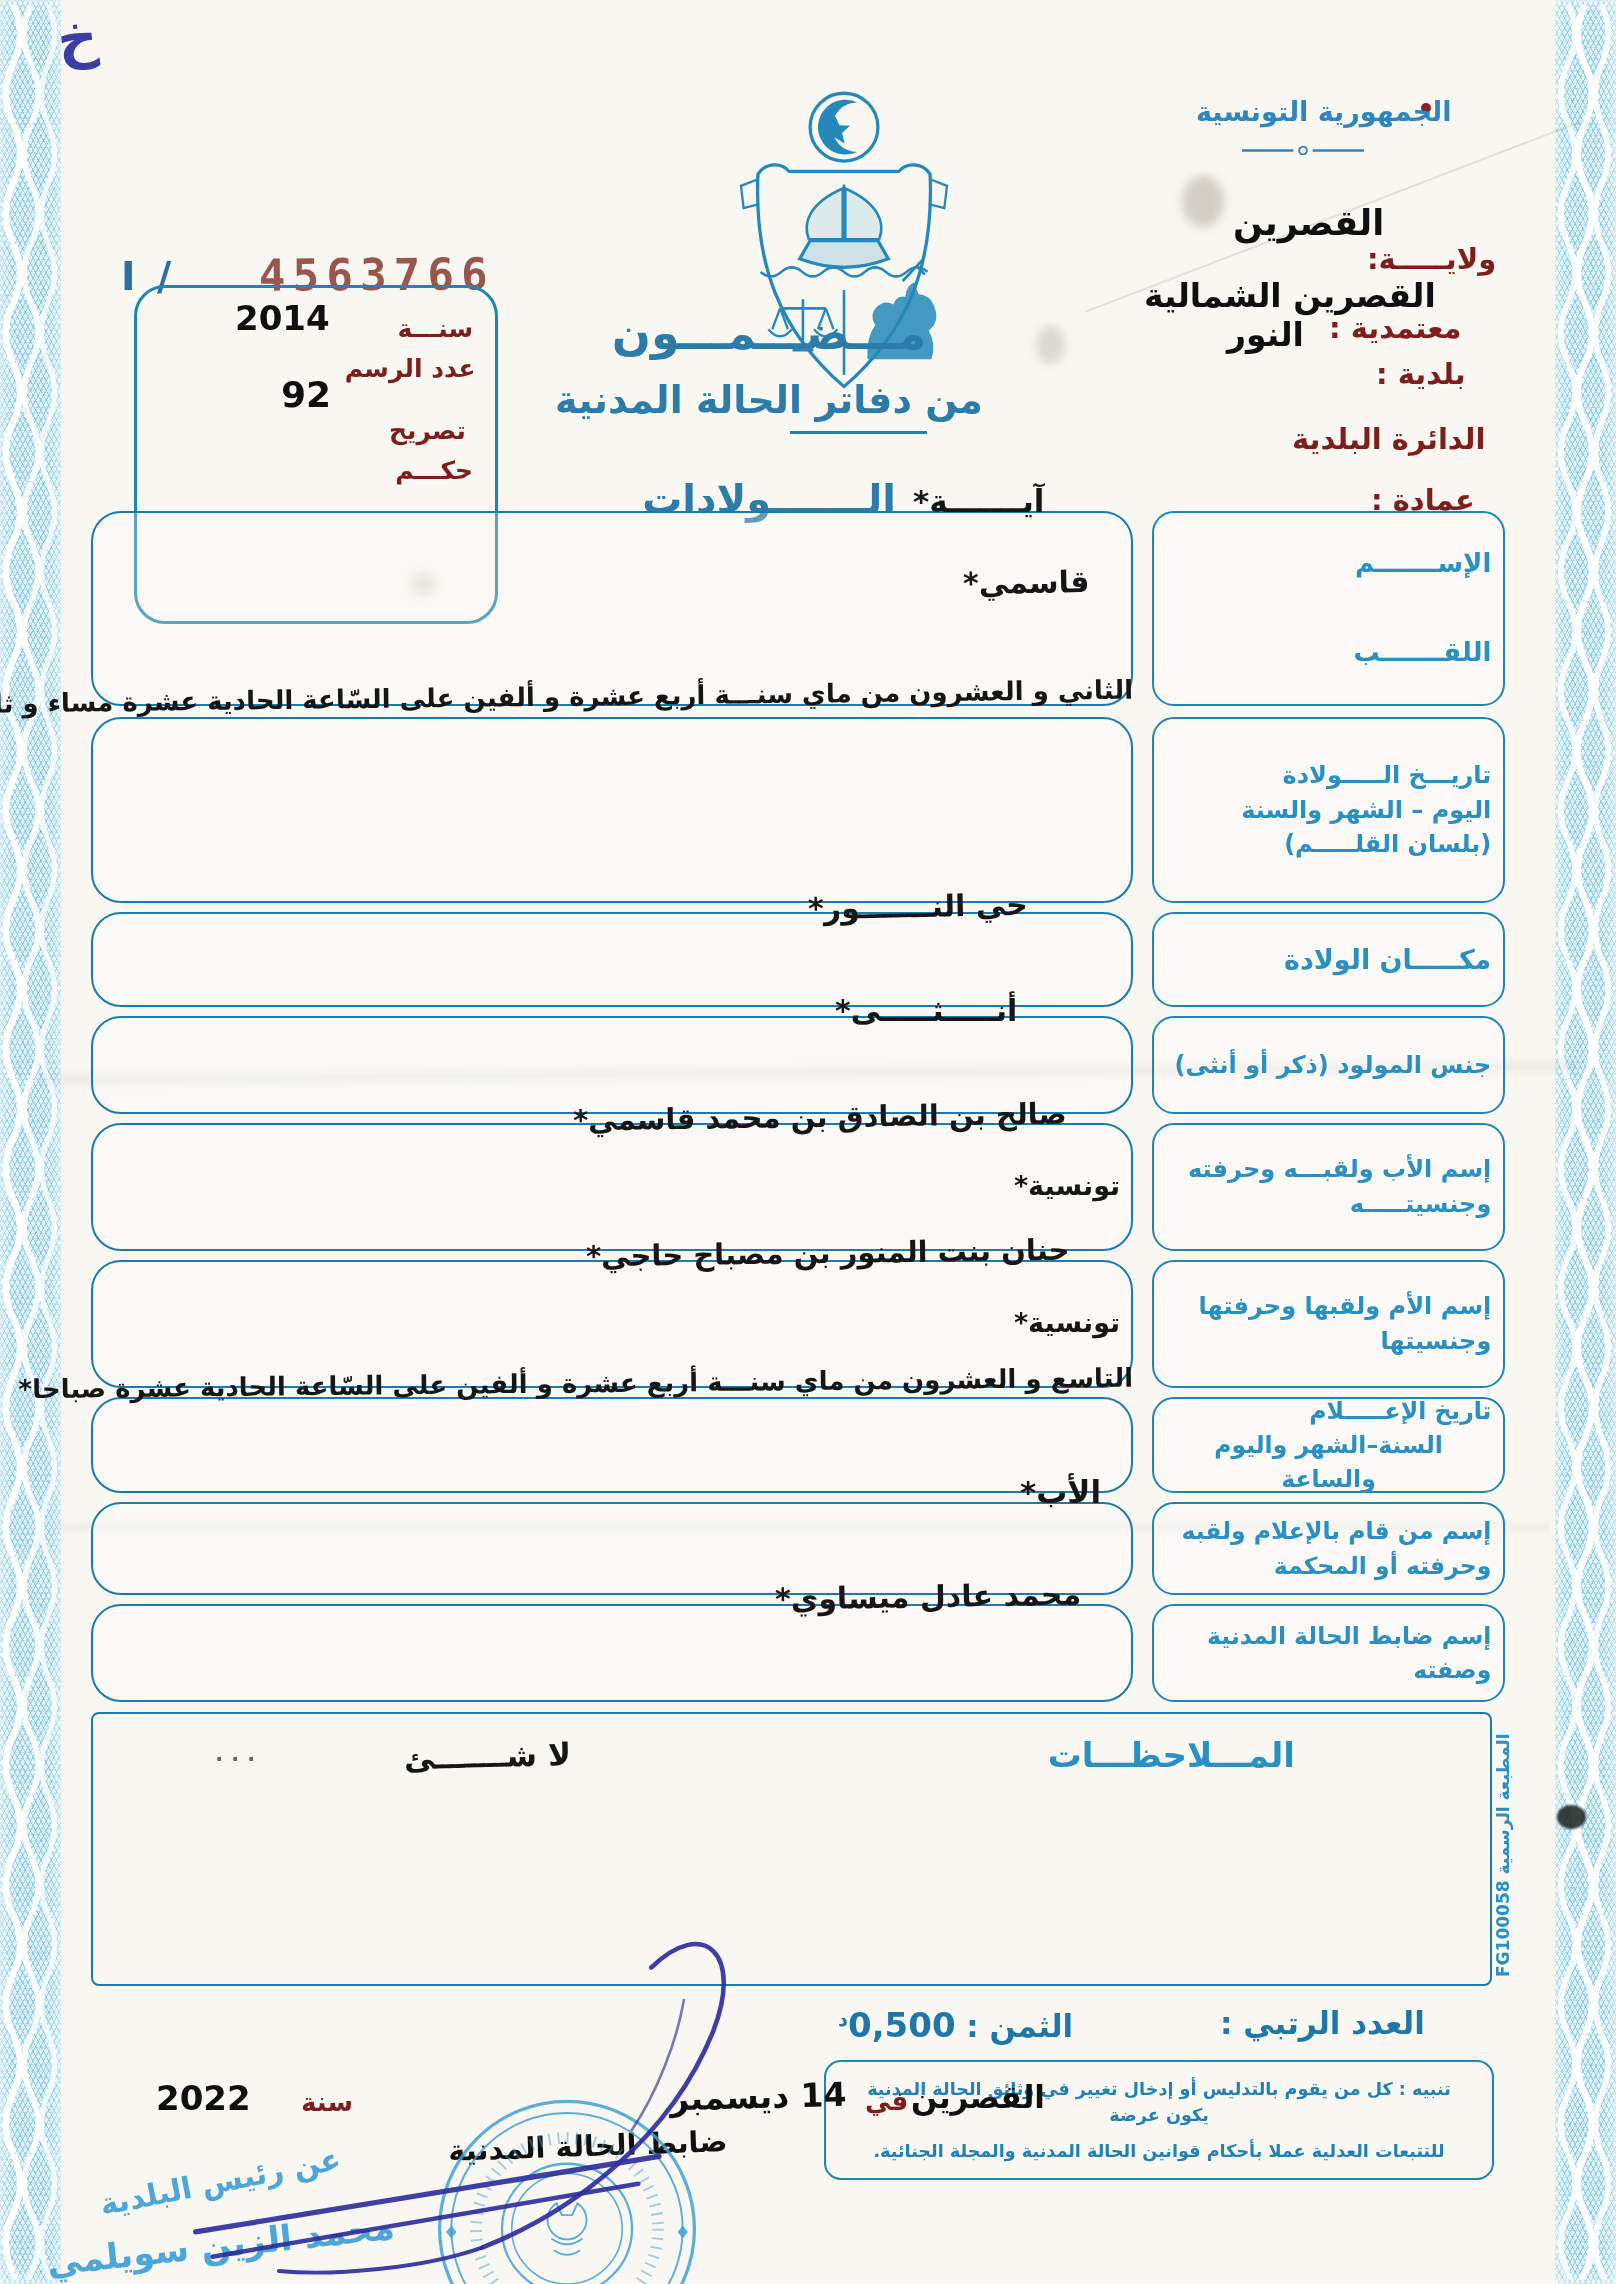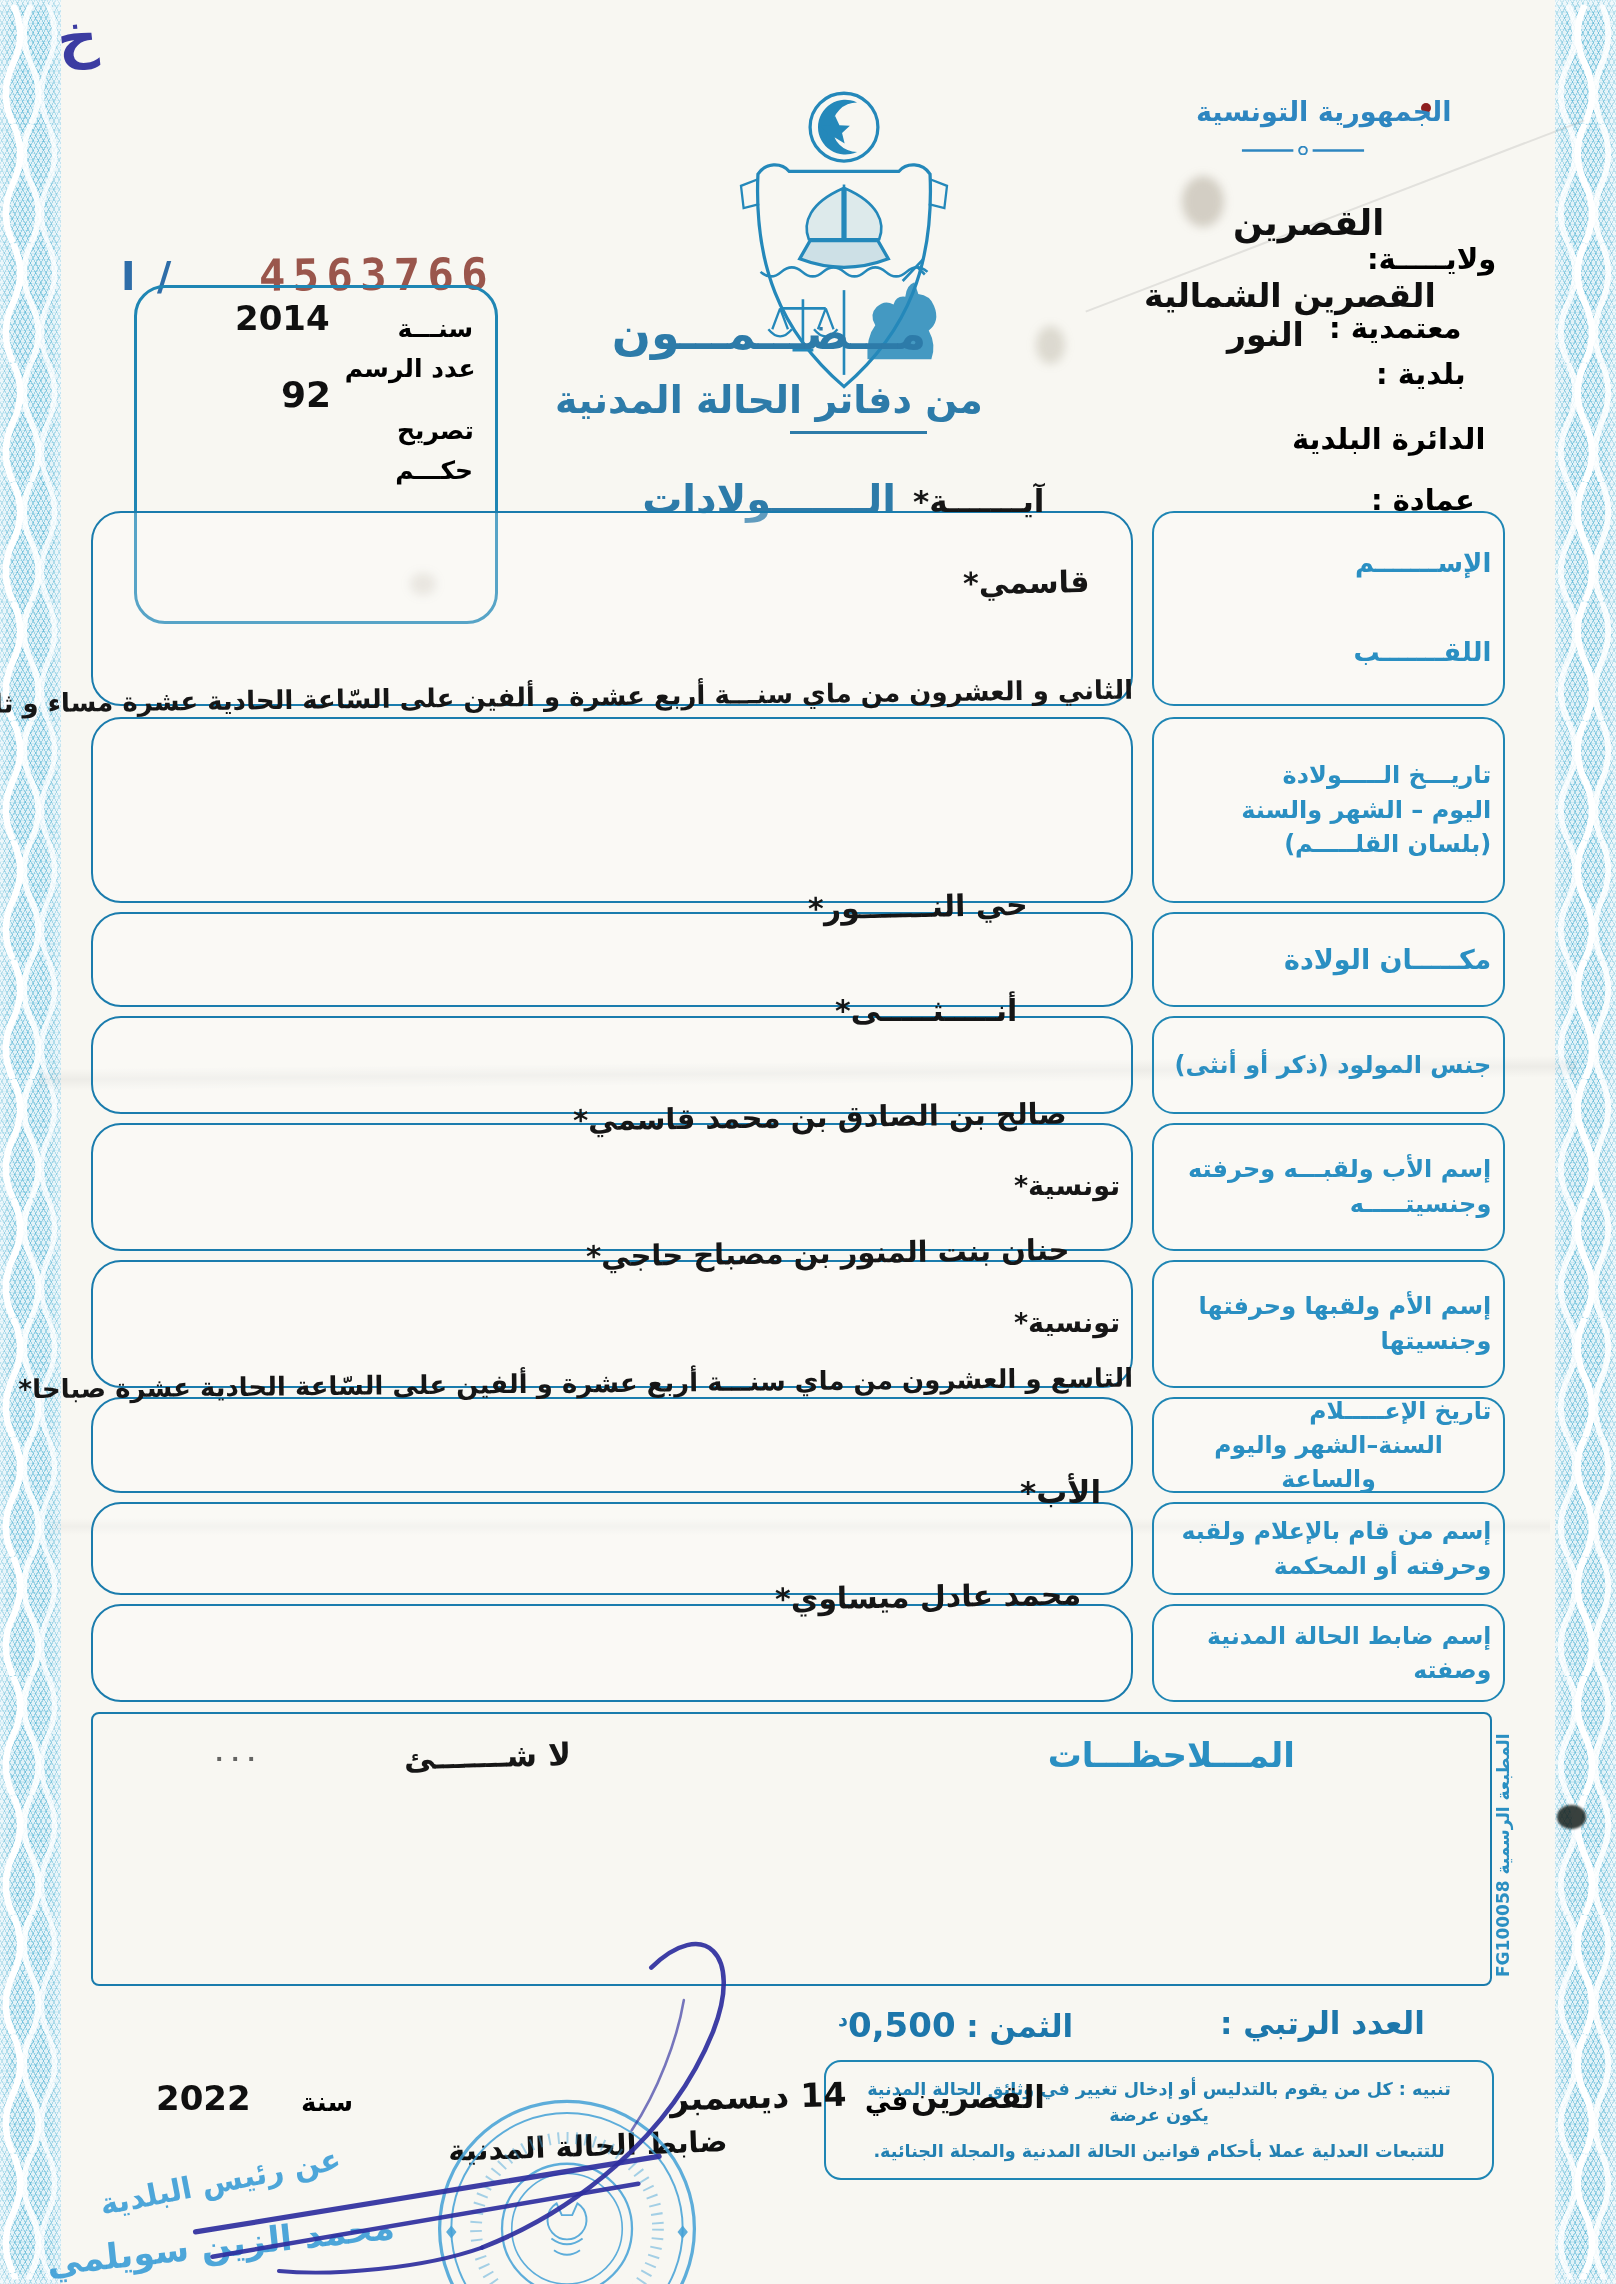--- a/index.html
+++ b/index.html
@@ -26,21 +26,21 @@
     border:2.6px solid #1a7cad;border-radius:30px;background:rgba(255,255,255,.25);
   }
   .lbox{
     position:absolute;left:1152px;width:353px;box-sizing:border-box;
     border:2.6px solid #1f86b4;border-radius:22px;
     display:flex;flex-direction:column;align-items:flex-start;justify-content:center;
     color:#2a8fc2;font-weight:bold;text-align:center;font-size:24px;line-height:1.45;
     padding:6.5px 11.7px;background:rgba(255,255,255,.25);
   }
   .stamp{position:absolute;color:#161616;font-weight:bold;white-space:nowrap;}
-  .blab{position:absolute;color:#000000;font-weight:bold;white-space:nowrap;}
+  .blab{position:absolute;color:#7f1d1d;font-weight:bold;white-space:nowrap;}
   .bval{position:absolute;color:#101010;font-weight:bold;white-space:nowrap;}
   .titleln{position:absolute;color:#2d7ba9;font-weight:bold;white-space:nowrap;}
   .sealtxt{position:absolute;color:rgba(62,158,215,.92);font-weight:bold;white-space:nowrap;}
   .crease{position:absolute;pointer-events:none;}
   .stain{position:absolute;border-radius:50%;filter:blur(4.6px);pointer-events:none;}
 </style>
 </head>
 <body>
 
 <div class="page">
@@ -81,21 +81,21 @@
 
   <div class="abs" style="top:5.2px;left:57px;font-size:56px;color:#3c3ca2;font-weight:bold;transform:rotate(-6deg);">خ</div>
 
   <div class="abs" style="top:254px;left:121px;font-size:39px;color:#2e6da8;font-weight:bold;letter-spacing:3.9px;direction:ltr;">I /</div>
   <div class="abs" style="top:249px;left:259px;font-size:44px;color:#9a564c;font-weight:bold;letter-spacing:7.2px;direction:ltr;font-family:'DejaVu Sans Mono',monospace;transform:rotate(-.4deg);">4563766</div>
   <div class="bval" style="top:298px;left:235px;font-size:34px;">2014</div>
 
   <div class="abs" style="top:285px;left:134px;width:364px;height:339px;border:3.3px solid #1f86b4;border-radius:31px;box-sizing:border-box;">
     <div class="blab" style="top:26px;right:22px;font-size:25px;">سنـــة</div>
     <div class="blab" style="top:66px;right:19.5px;font-size:25px;margin-left:16px;">عدد الرسم</div>
-    <div class="blab" style="top:128px;right:21px;font-size:25px;text-align:right;">تصريح</div>
+    <div class="blab" style="top:128px;right:29px;font-size:25px;text-align:right;">تصريح</div>
     <div class="blab" style="top:168px;right:22px;font-size:25px;">حكـــم</div>
   </div>
   <div class="bval" style="top:374px;left:281px;font-size:36px;">92</div>
 
   <svg class="abs" style="top:75px;left:707px;" width="274" height="339" viewBox="0 0 420 520">
     <g stroke="#2488ba" fill="none" stroke-width="5">
       <circle cx="210" cy="80" r="52"></circle>
       <path d="M 230 42 A 42 42 0 1 0 230 118 A 34 34 0 1 1 230 42 Z" fill="#2488ba" stroke="none"></path>
       <path d="M 196 62 l 7 15 16 1 -12 11 4 16 -15 -9 -15 9 4 -16 -12 -11 16 -1 Z" fill="#2488ba" stroke="none"></path>
       <path d="M 78 152 C 90 134 114 134 126 148 L 294 148 C 306 134 330 134 342 152 C 348 288 310 392 210 478 C 110 392 72 288 78 152 Z"></path>

